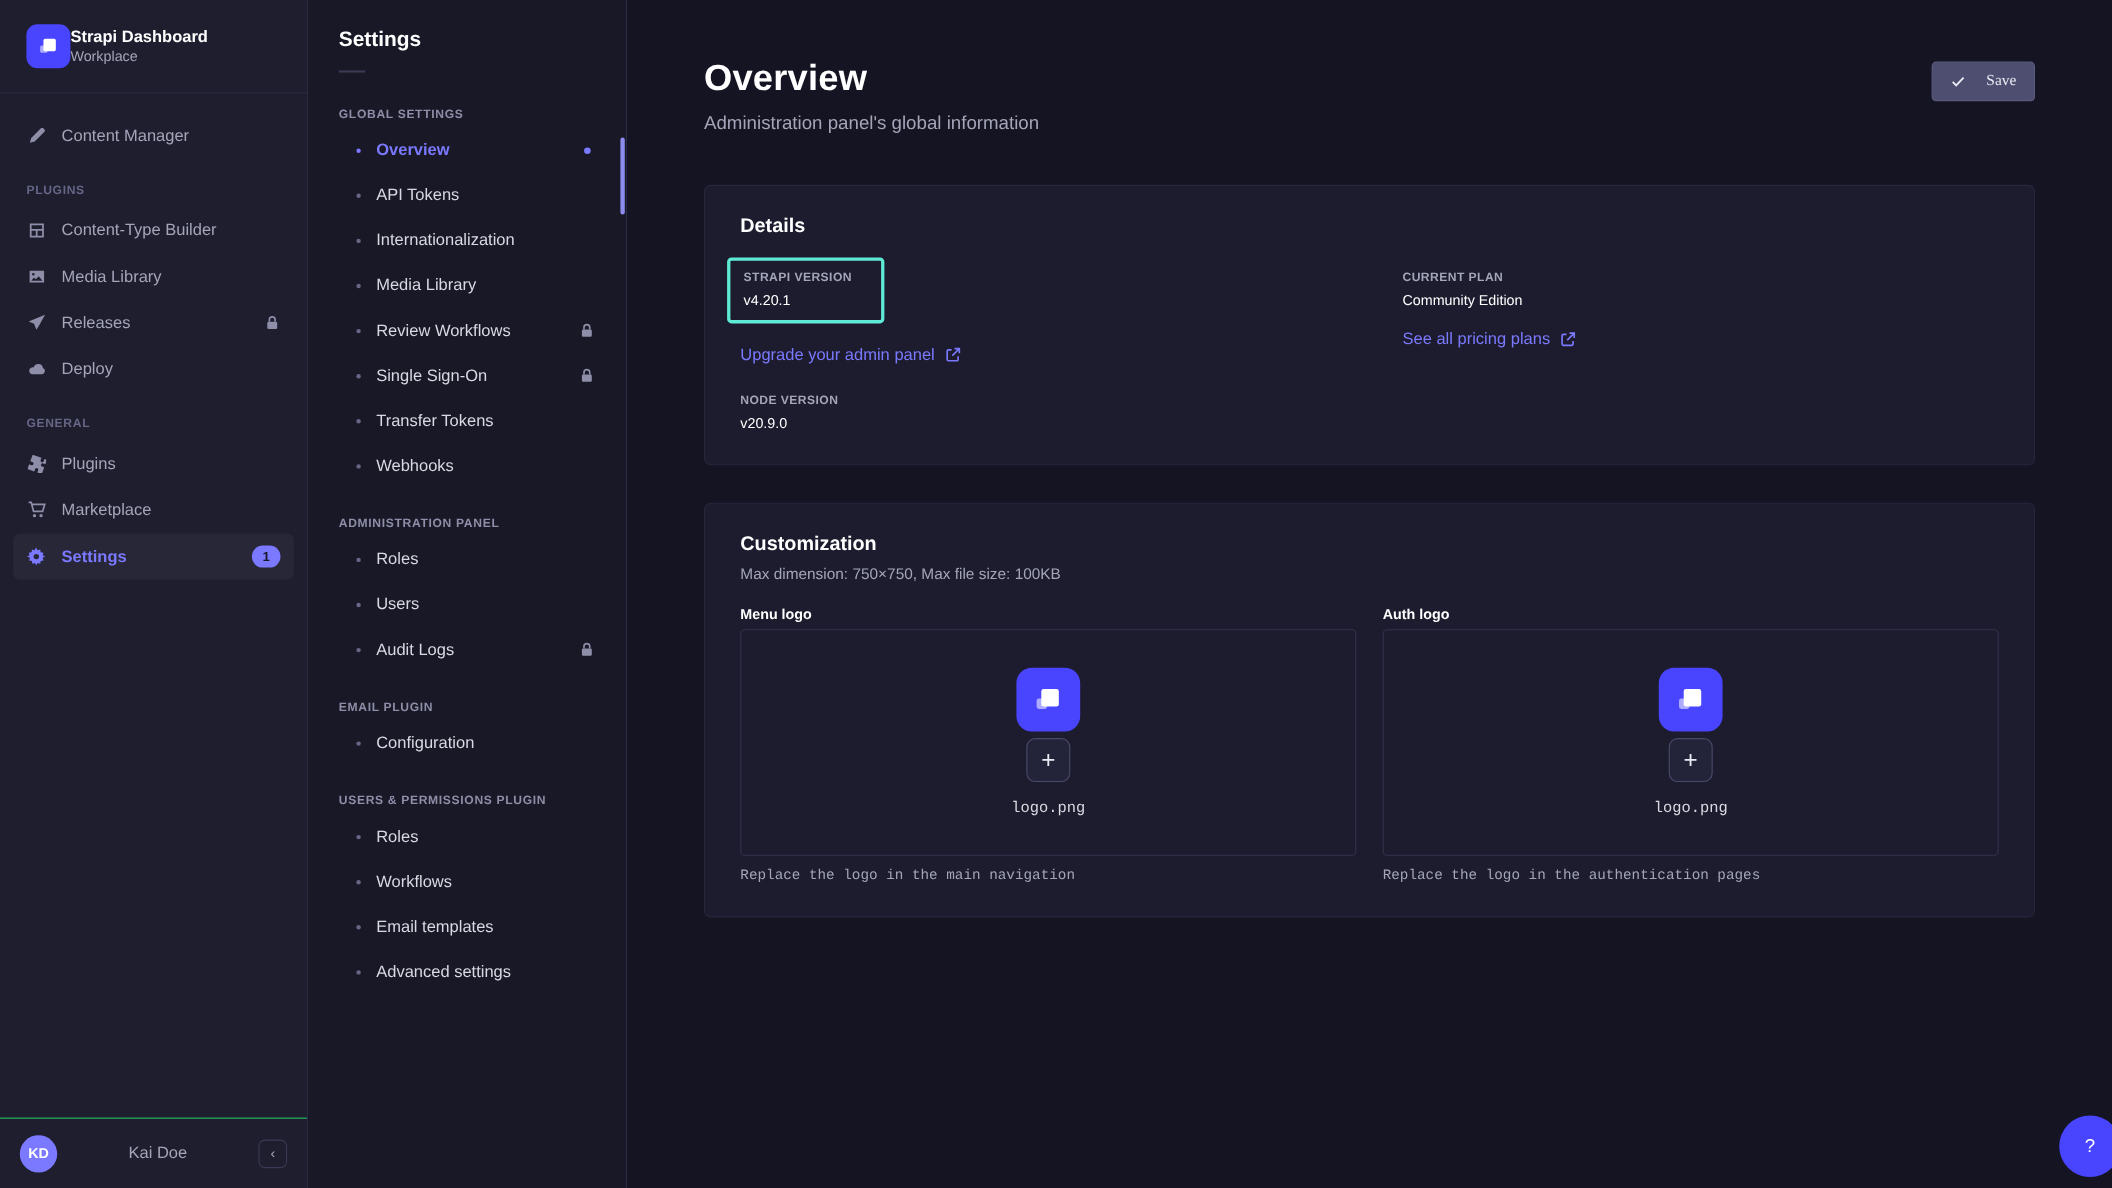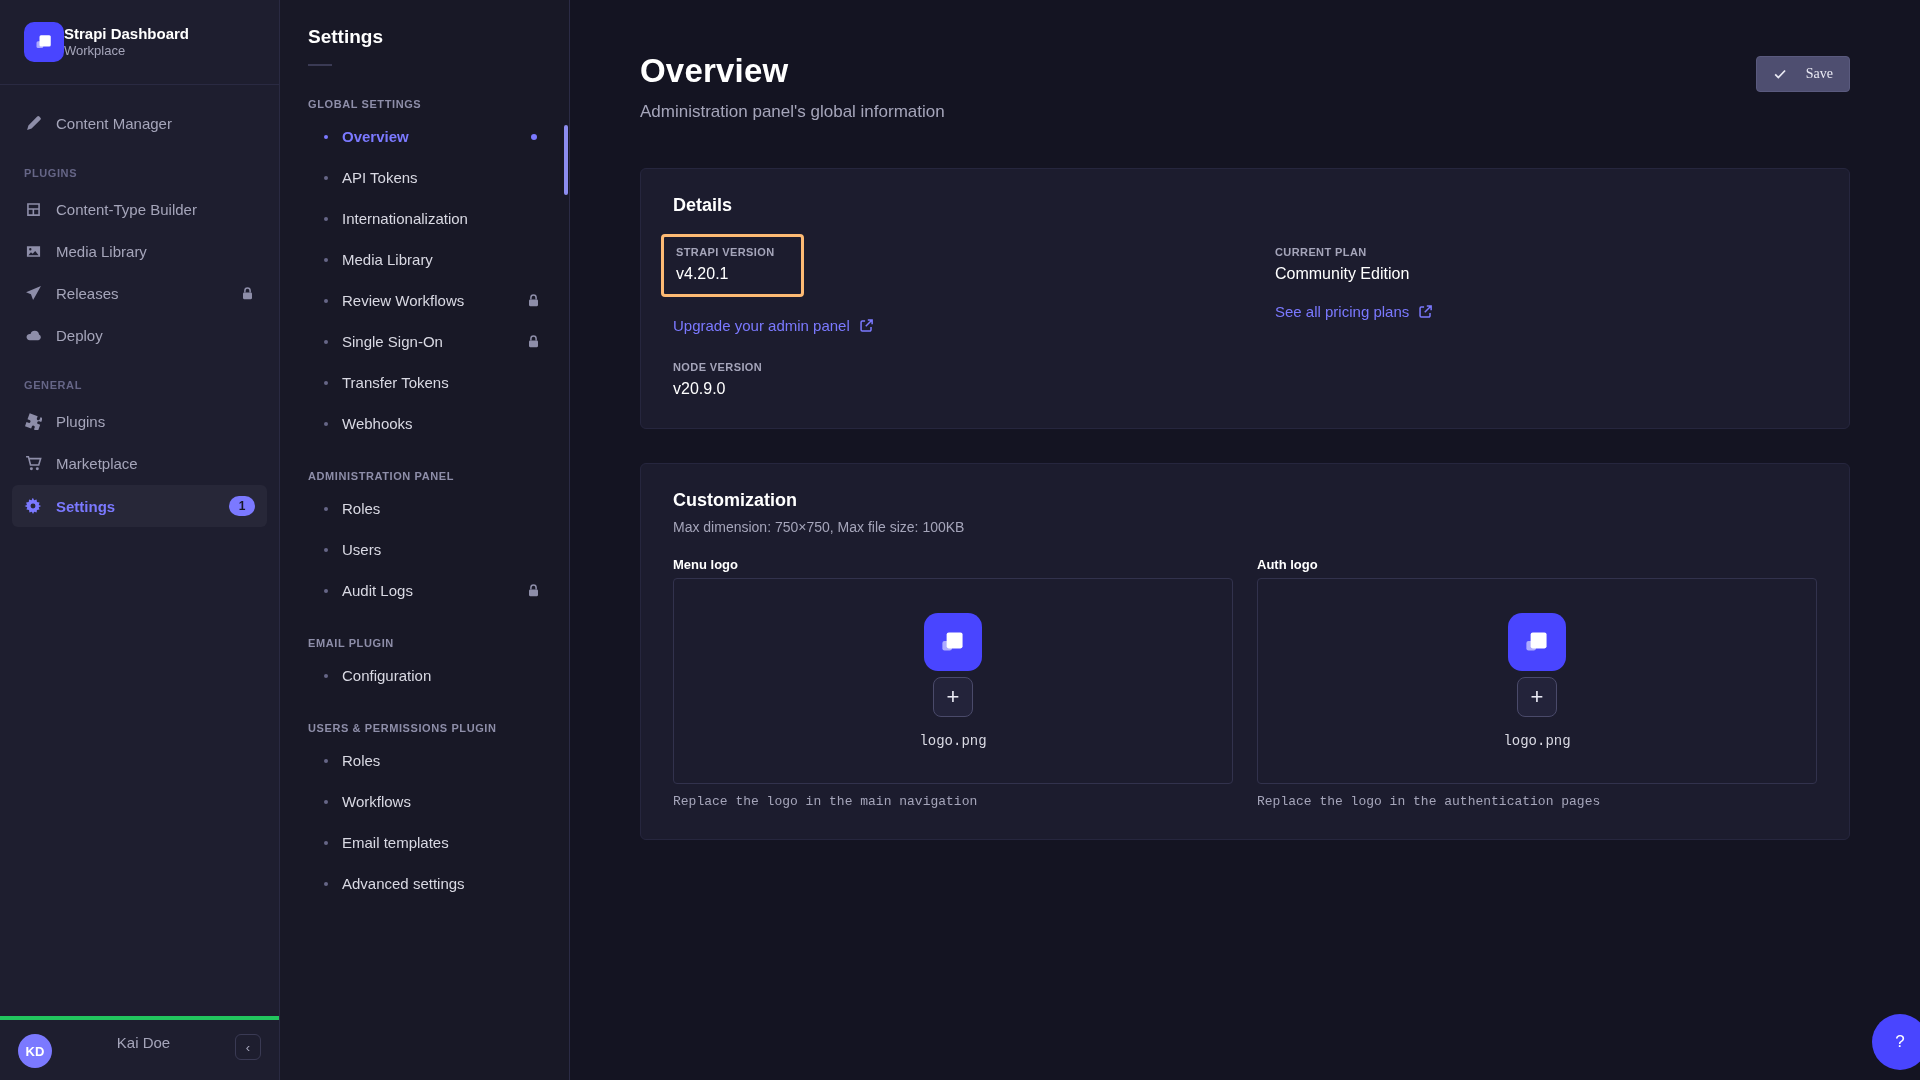--- a/index.html
+++ b/index.html
@@ -24,21 +24,21 @@
   }
   .nav-item .ico { width:18px; height:18px; display:flex; align-items:center; justify-content:center; flex:0 0 auto; }
   .nav-item.active { background:#272738; color:#7b79ff; font-weight:bold; }
   .nav-section { font-size:11px; font-weight:bold; letter-spacing:0.6px; color:#666687; padding:22px 12px 10px 12px; }
   .nav-lock { margin-left:auto; display:flex; }
   .badge {
     margin-left:auto; background:#7b79ff; color:#181826; font-size:12px; font-weight:bold;
     min-width:26px; height:20px; border-radius:10px; display:flex; align-items:center; justify-content:center; padding:0 7px;
   }
   .side-footer {
-    border-top:4px solid #22c55e; padding:14px 18px; display:flex; align-items:flex-start; gap:12px; height:64px;
+    border-top:1px solid #22c55e; padding:14px 18px; display:flex; align-items:center; gap:12px; height:64px;
   }
   .avatar {
     width:34px; height:34px; border-radius:50%; background:#7b79ff; color:#ffffff;
     font-size:13px; font-weight:bold; display:flex; align-items:center; justify-content:center;
   }
   .user-name { font-size:15px; color:#a5a5ba; flex:1; text-align:center; }
   .collapse-btn {
     width:26px; height:26px; border:1px solid #3a3a54; border-radius:6px; background:transparent;
     color:#a5a5ba; font-size:13px; display:flex; align-items:center; justify-content:center; cursor:pointer;
   }
@@ -70,23 +70,23 @@
     color:#eaeaf4; font-size:14px; font-family:Liberation Serif, serif; border-radius:4px; padding:9px 16px; cursor:pointer; margin-top:4px;
   }
   .card {
     background:#1c1c2e; border:1px solid #26263e; border-radius:6px;
     padding:26px 32px 30px 32px; margin-top:46px;
   }
   .card-title { font-size:18px; font-weight:bold; color:#ffffff; }
   .card-subtitle { font-size:14px; color:#a5a5ba; margin-top:8px; }
   .details-grid { display:grid; grid-template-columns:1fr 1fr; column-gap:60px; margin-top:18px; }
   .field-label { font-size:11px; font-weight:bold; letter-spacing:0.4px; color:#a5a5ba; }
-  .field-value { font-size:16px; color:#ffffff; margin-top:7px; }
+  .field-value { font-size:13px; color:#ffffff; margin-top:7px; }
   .highlight-box {
-    display:inline-block; border:3px solid #fdba74; border-radius:4px;
+    display:inline-block; border:3px solid #5eead4; border-radius:4px;
     padding:9px 26px 11px 12px; margin-left:-12px;
   }
   .link-row { display:inline-flex; align-items:center; gap:9px; color:#7b79ff; font-size:15px; cursor:pointer; margin-top:20px; text-decoration:none; }
   .node-block { margin-top:26px; }
   .right-col { padding-top:12px; }
   
   .logo-grid { display:grid; grid-template-columns:1fr 1fr; column-gap:24px; margin-top:22px; }
   .logo-label { font-size:13px; font-weight:bold; color:#ffffff; margin-bottom:6px; }
   .logo-box {
     border:1px solid #32324d; border-radius:4px; height:206px;

